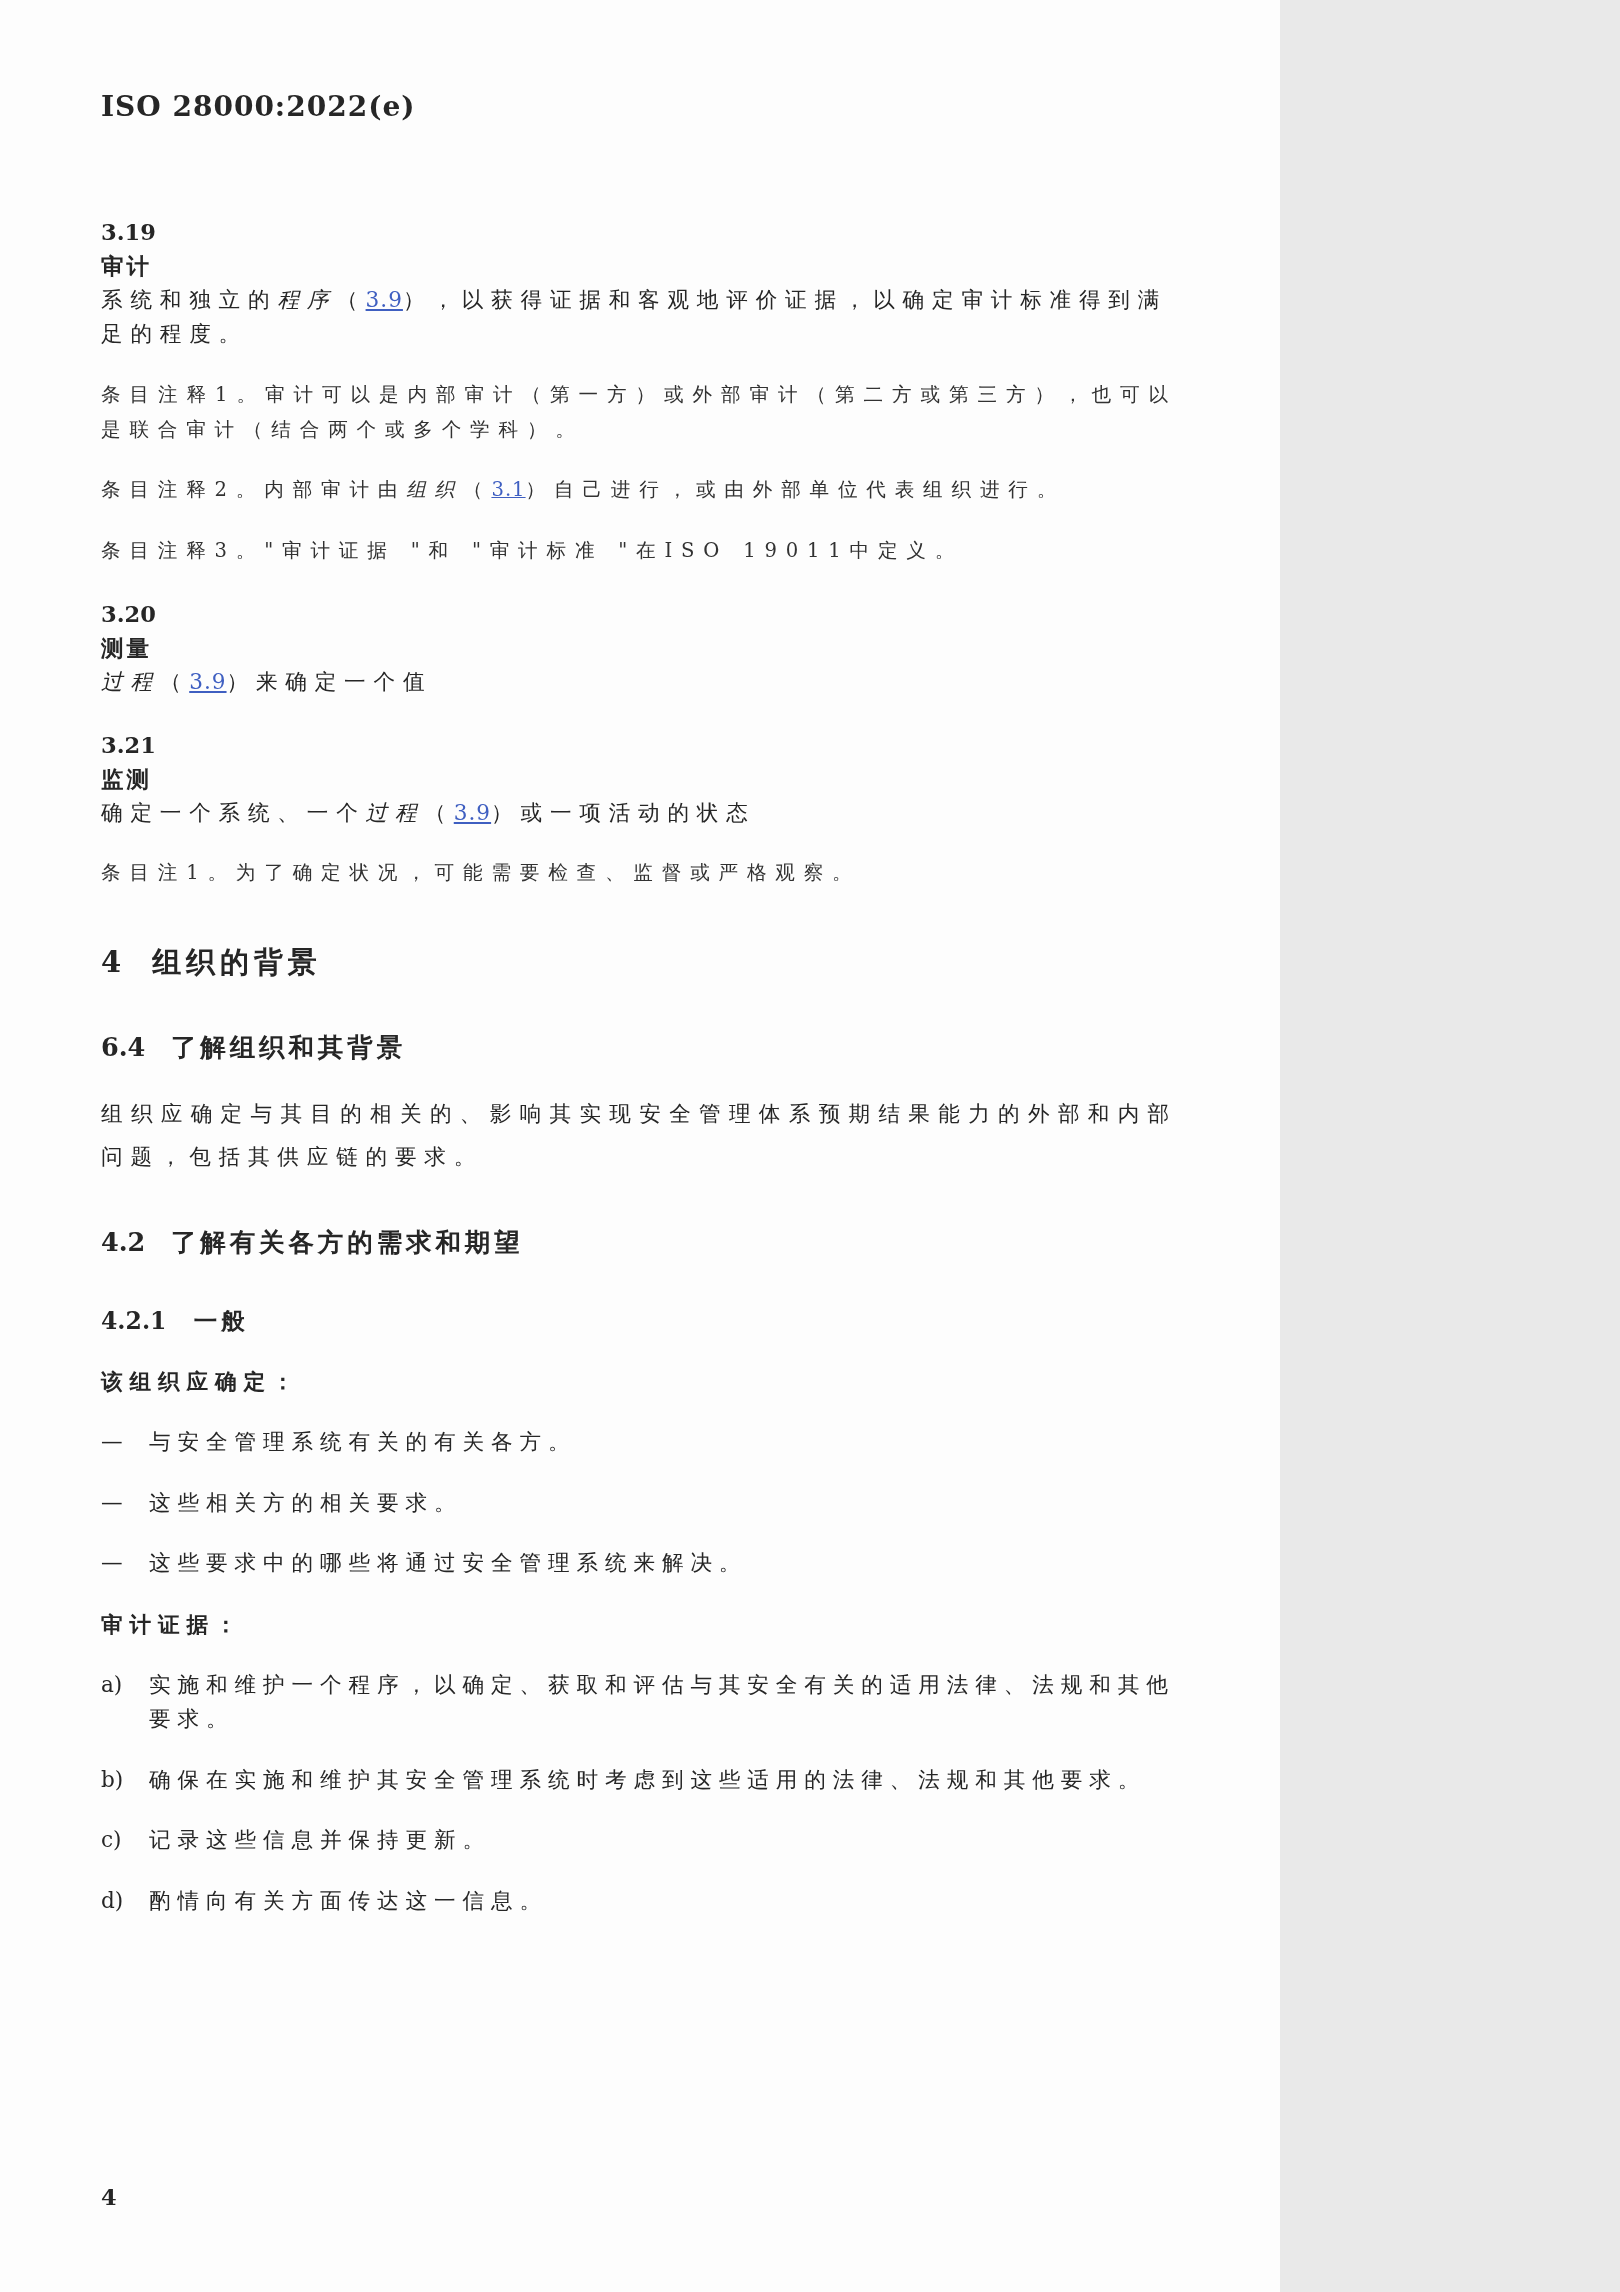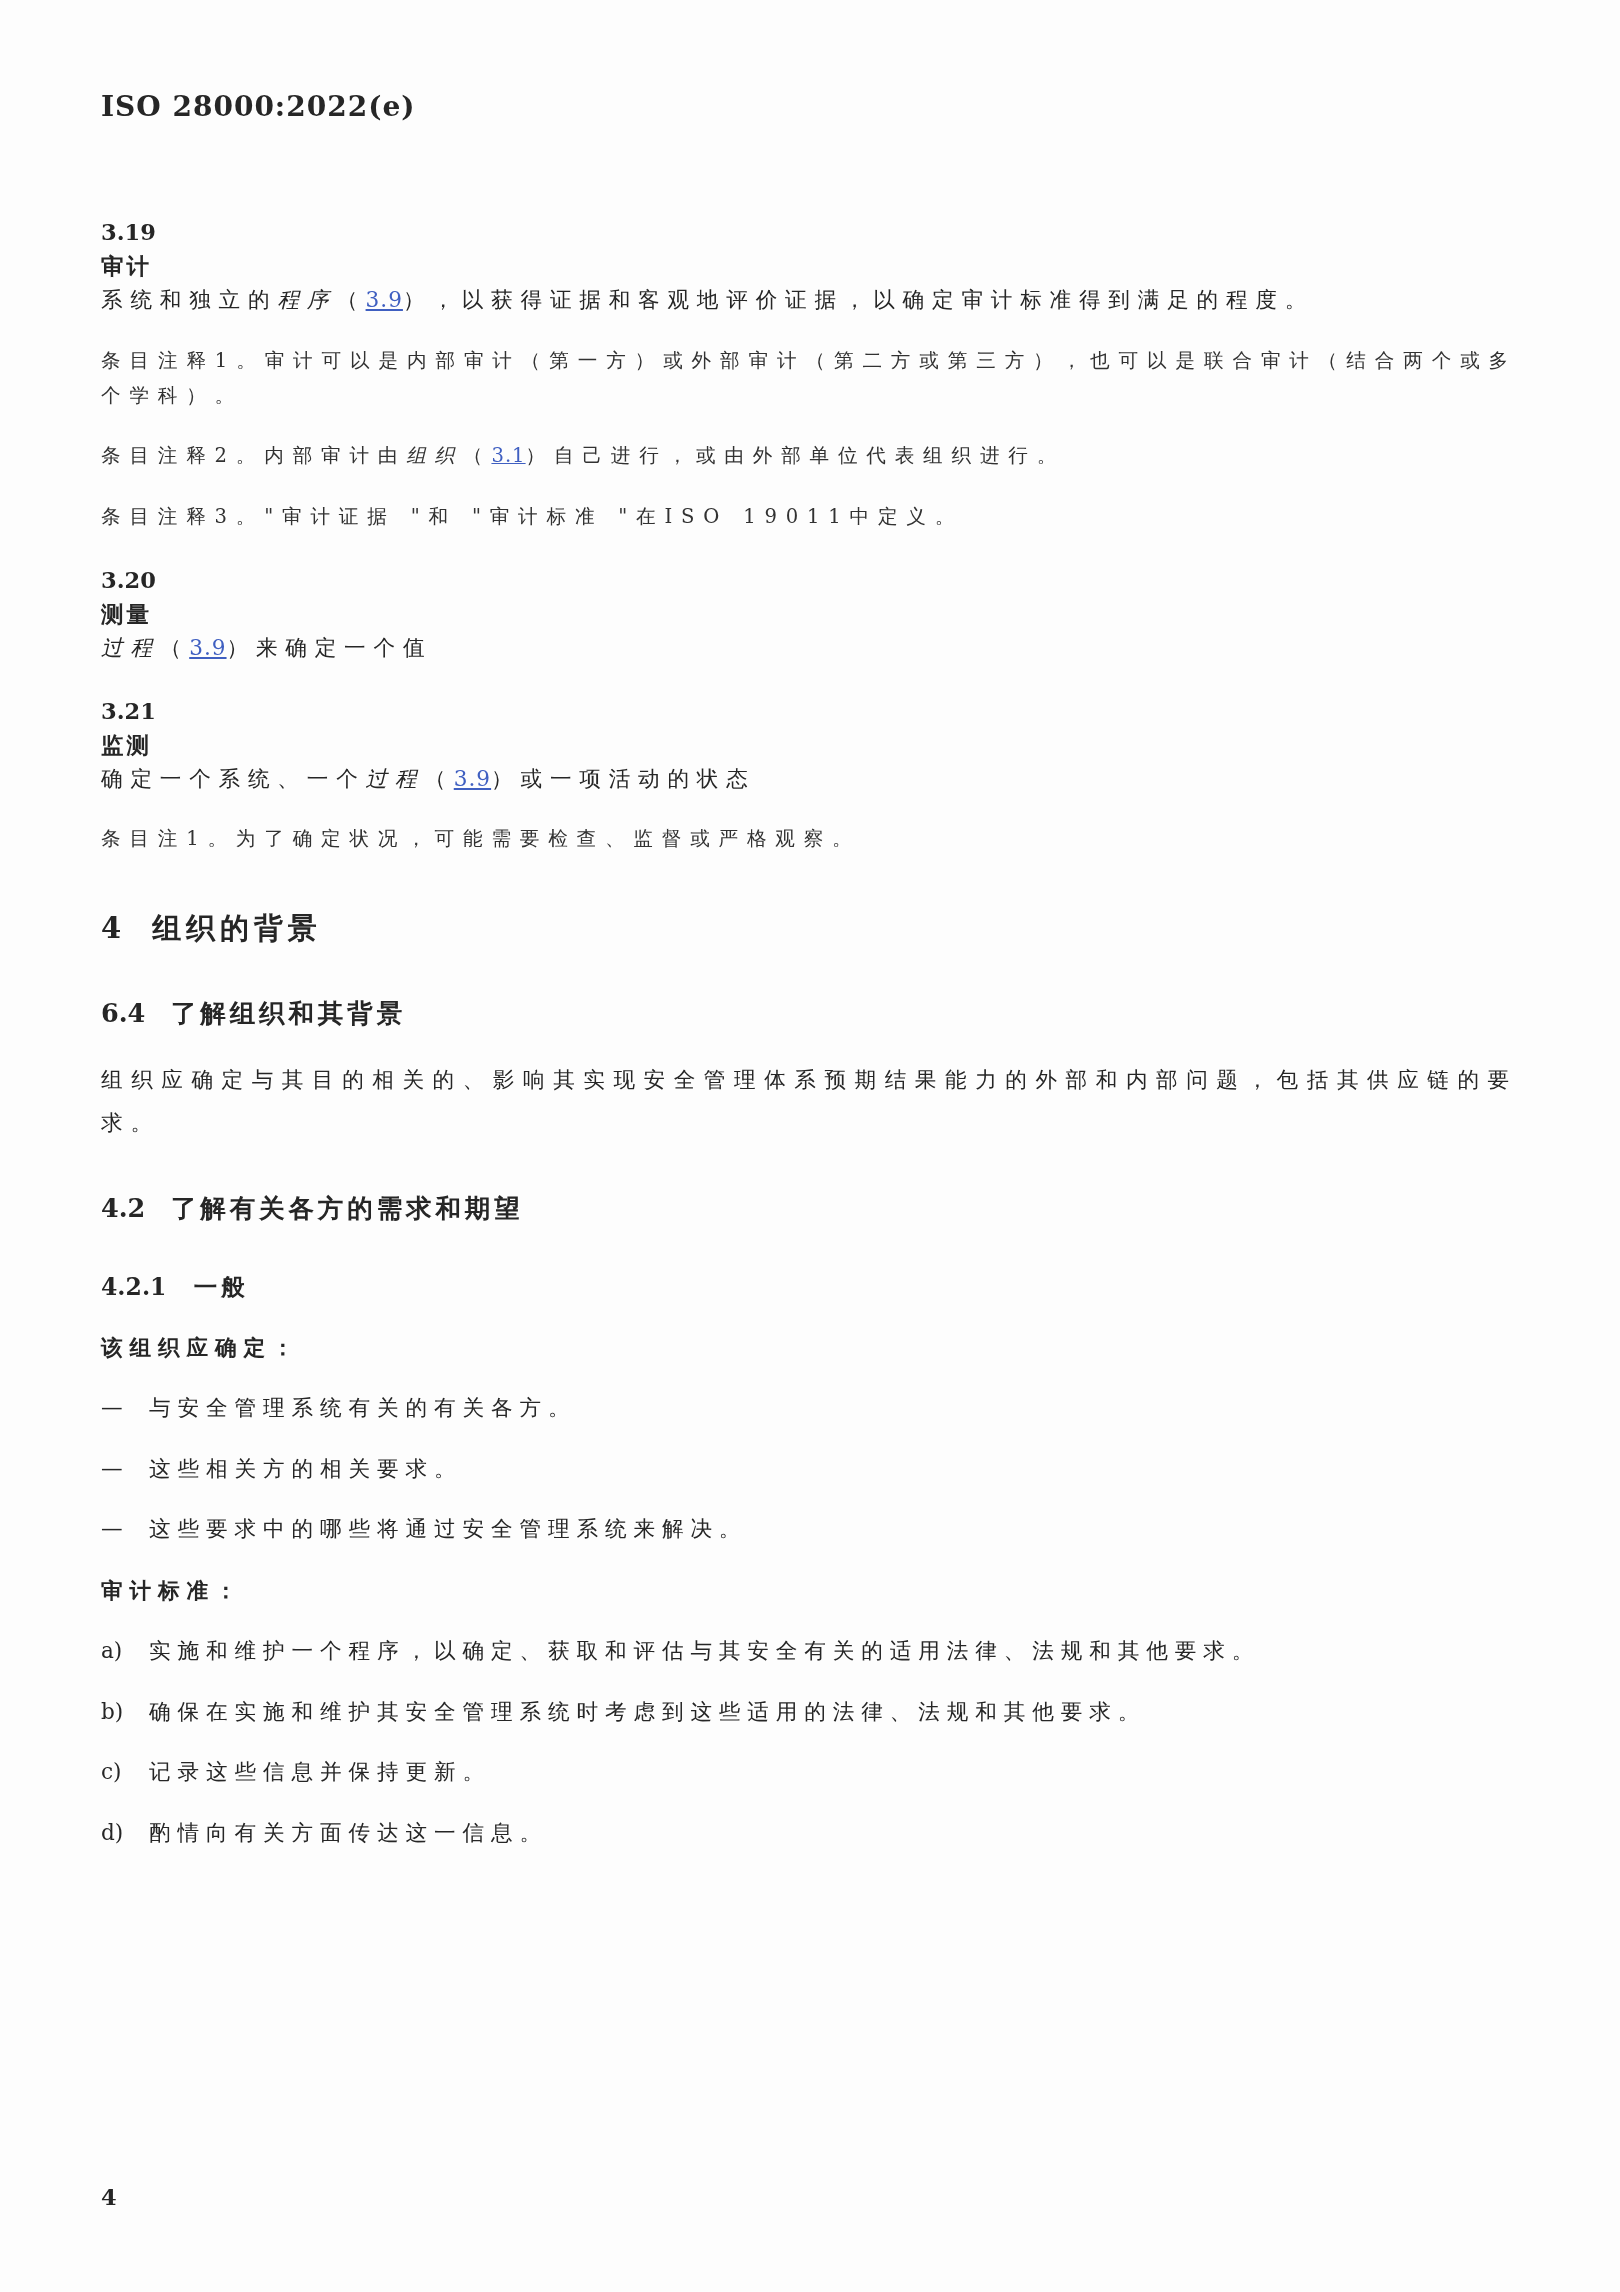--- a/index.html
+++ b/index.html
@@ -1,18 +1,18 @@
 <!DOCTYPE html>
 <html><head>
 <meta charset="utf-8">
 <style>
   html,body{margin:0;padding:0;background:#e9e9e9;}
   .page{
     position:relative;
-    width:1620px;
+    width:1280px;
     height:2293px;
     background:#fdfdfd;
     color:#262626;
     font-family:"DejaVu Serif","Liberation Serif",serif;
     overflow:hidden;
     box-sizing:border-box;
   }
   .content{padding:90px 103px 0 101px;}
   .doc-header{
     font-size:28px;
@@ -144,21 +144,21 @@
     </div>
     <div class="dash-item">
       <span class="marker">—</span>
       <span class="itext">这些相关方的相关要求。</span>
     </div>
     <div class="dash-item">
       <span class="marker">—</span>
       <span class="itext">这些要求中的哪些将通过安全管理系统来解决。</span>
     </div>
 
-    <p class="intro-p">审计标准：</p>
+    <p class="intro-p">审计证据：</p>
 
     <div class="letter-item">
       <span class="marker">a)</span>
       <span class="itext">实施和维护一个程序，以确定、获取和评估与其安全有关的适用法律、法规和其他要求。</span>
     </div>
     <div class="letter-item">
       <span class="marker">b)</span>
       <span class="itext">确保在实施和维护其安全管理系统时考虑到这些适用的法律、法规和其他要求。</span>
     </div>
     <div class="letter-item">

